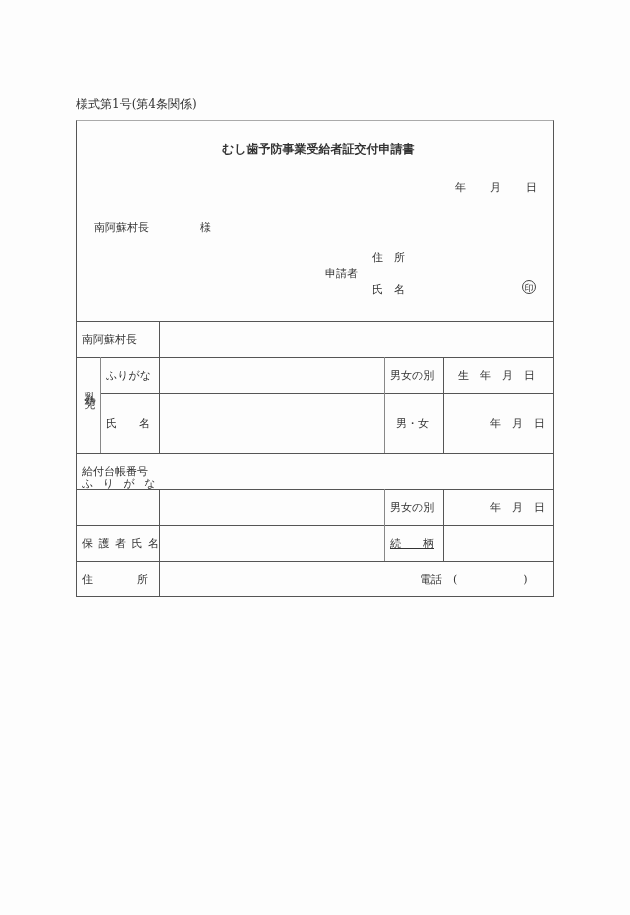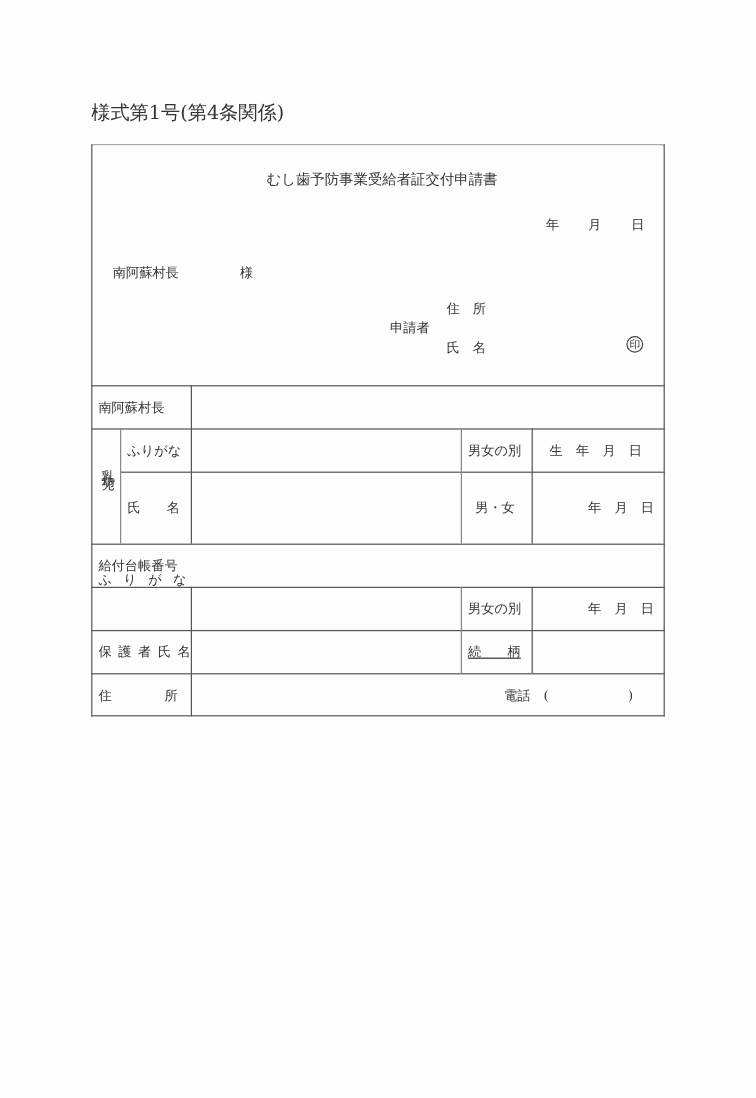--- a/index.html
+++ b/index.html
@@ -16,25 +16,25 @@
     border: 1px solid #555; border-top-color: #aaa; box-sizing: border-box; }
   .seal { position: absolute; left: 522px; top: 280px; width: 14px; height: 14px;
     border: 1px solid #444; border-radius: 50%; font-size: 9px; line-height: 14px;
     text-align: center; box-sizing: border-box; }
   .vert { writing-mode: vertical-rl; letter-spacing: 4px; }
   .cell-input { position: absolute; background: transparent; border: none; }
 </style>
 </head>
 <body>
 
-<div class="abs" style="left:76px; top:84px; font-size:16px;">様式第1号(第4条関係)</div>
+<div class="abs" style="left:76px; top:96px; font-size:12px;">様式第1号(第4条関係)</div>
 
 <div class="frame"></div>
 
-<div class="abs" style="left:222px; top:141px; font-size:12px;">むし歯予防事業受給者証交付申請書</div>
+<div class="abs" style="left:222px; top:141px; font-size:12px;font-weight:bold;">むし歯予防事業受給者証交付申請書</div>
 
 <div class="abs" style="left:455px; top:180px;">年</div>
 <div class="abs" style="left:490px; top:180px;">月</div>
 <div class="abs" style="left:526px; top:180px;">日</div>
 
 <div class="abs" style="left:94px; top:220px;">南阿蘇村長</div>
 <div class="abs" style="left:200px; top:220px;">様</div>
 
 <div class="abs" style="left:325px; top:266px;">申請者</div>
 <div class="abs" style="left:372px; top:250px;">住　所</div>

